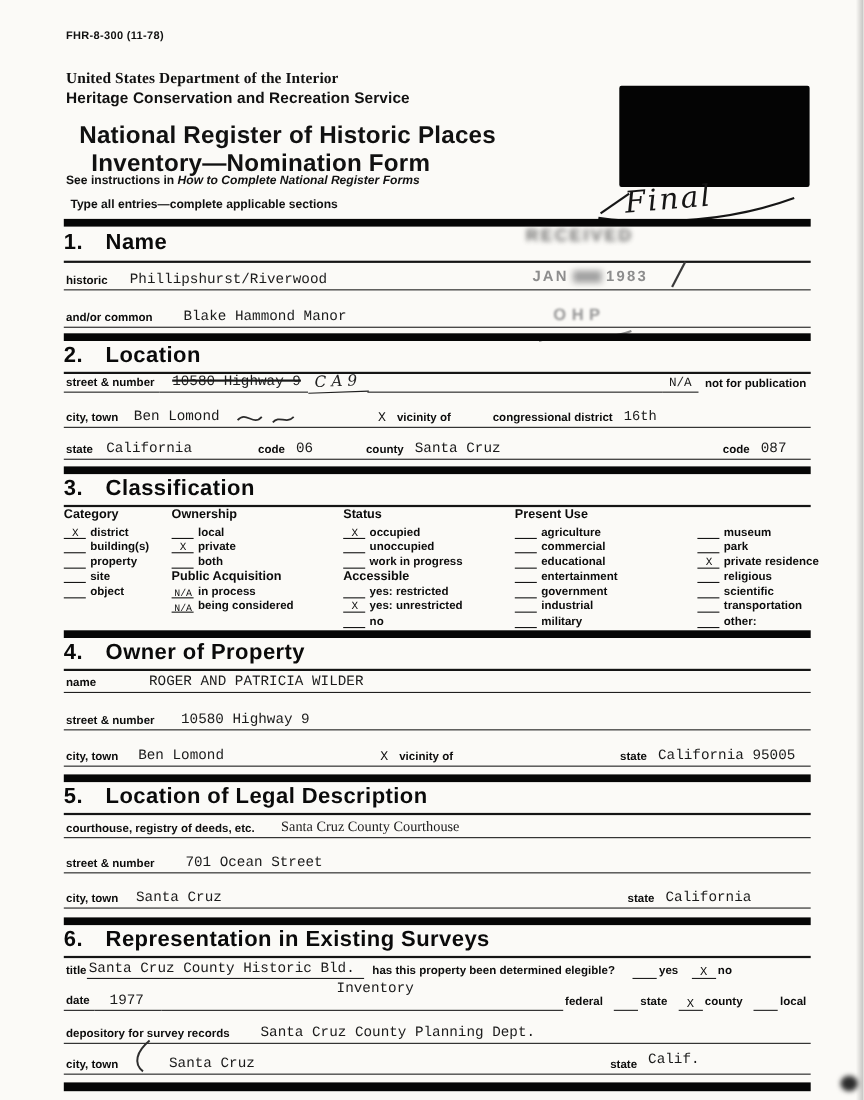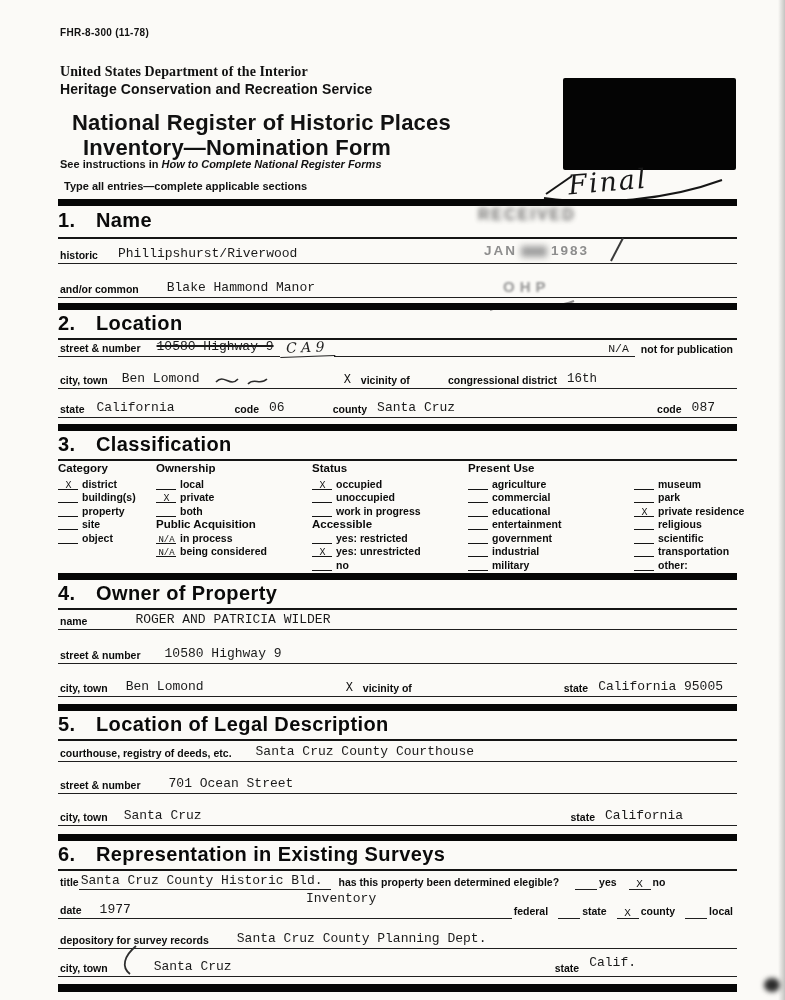--- a/index.html
+++ b/index.html
@@ -382,21 +382,21 @@
     <span class="tw">California 95005</span>
     <span style="width:8px;"></span>
   </div>
 
   <div class="abs bar" style="top:704px;"></div>
   <div class="abs sechead" style="top:713px;"><span class="num">5.</span><span>Location of Legal Description</span></div>
   <div class="abs rule" style="top:739px;"></div>
 
   <div class="frow ul" style="top:744px; height:18px;">
     <span class="lbl">courthouse, registry of deeds, etc.</span>
-    <span class="tw" style="padding-left:20px;">Santa Cruz County Courthouse</span>
+    <span class="tw" style="padding-left:20px;font-family:Liberation Serif, serif;">Santa Cruz County Courthouse</span>
   </div>
   <div class="frow ul" style="top:776px; height:18px;">
     <span class="lbl">street &amp; number</span>
     <span class="tw" style="padding-left:24px;">701 Ocean Street</span>
   </div>
   <div class="frow ul" style="top:808px; height:18px;">
     <span class="lbl">city, town</span>
     <span class="tw" style="padding-left:12px;">Santa Cruz</span>
     <span class="sp"></span>
     <span class="lbl">state</span>

